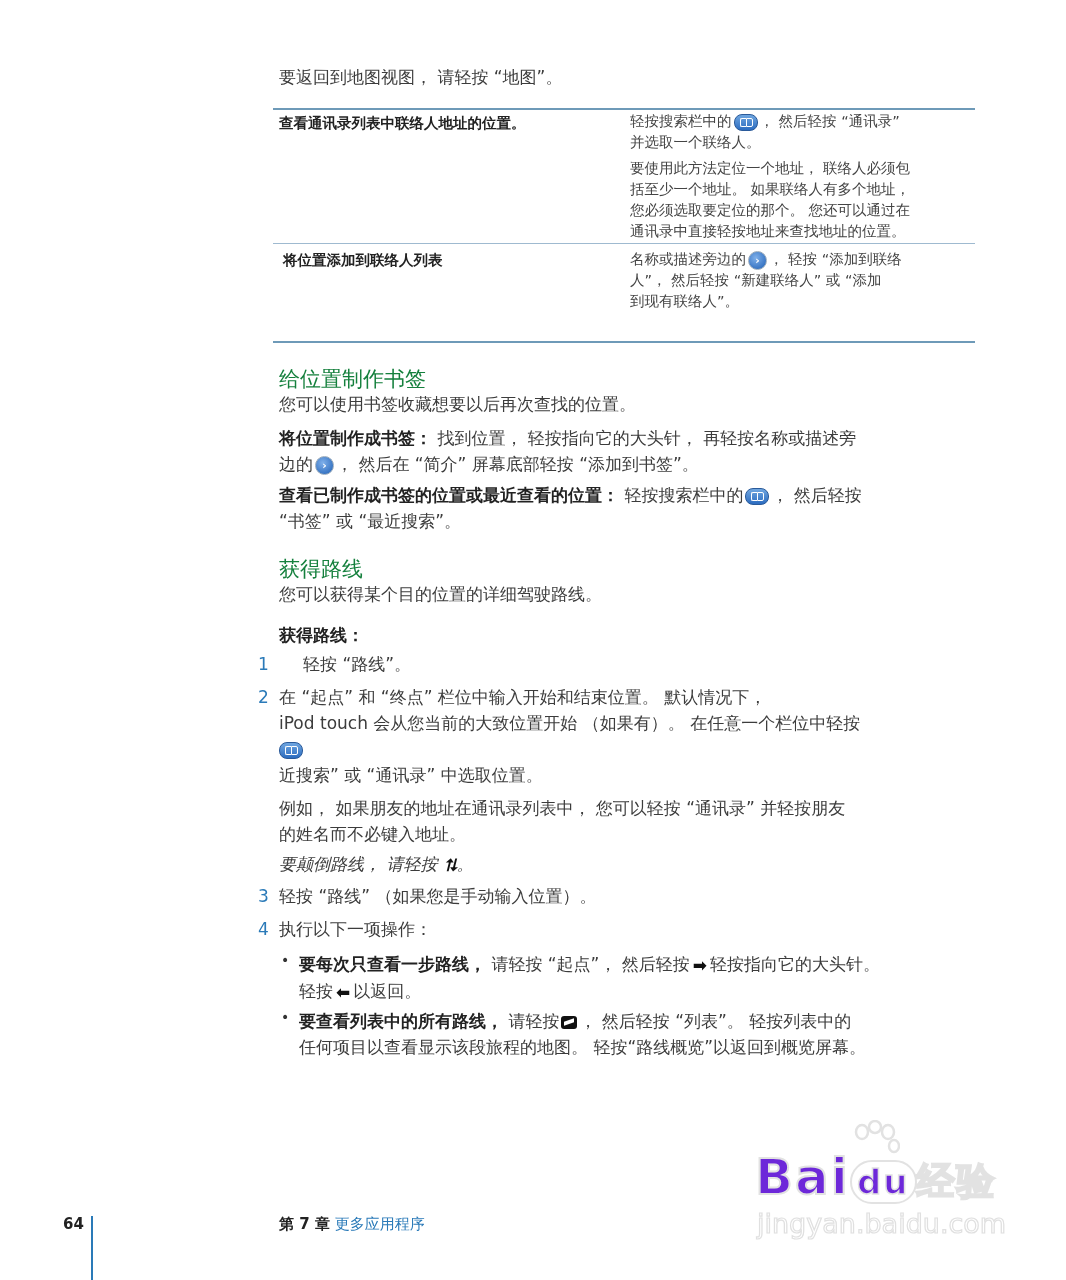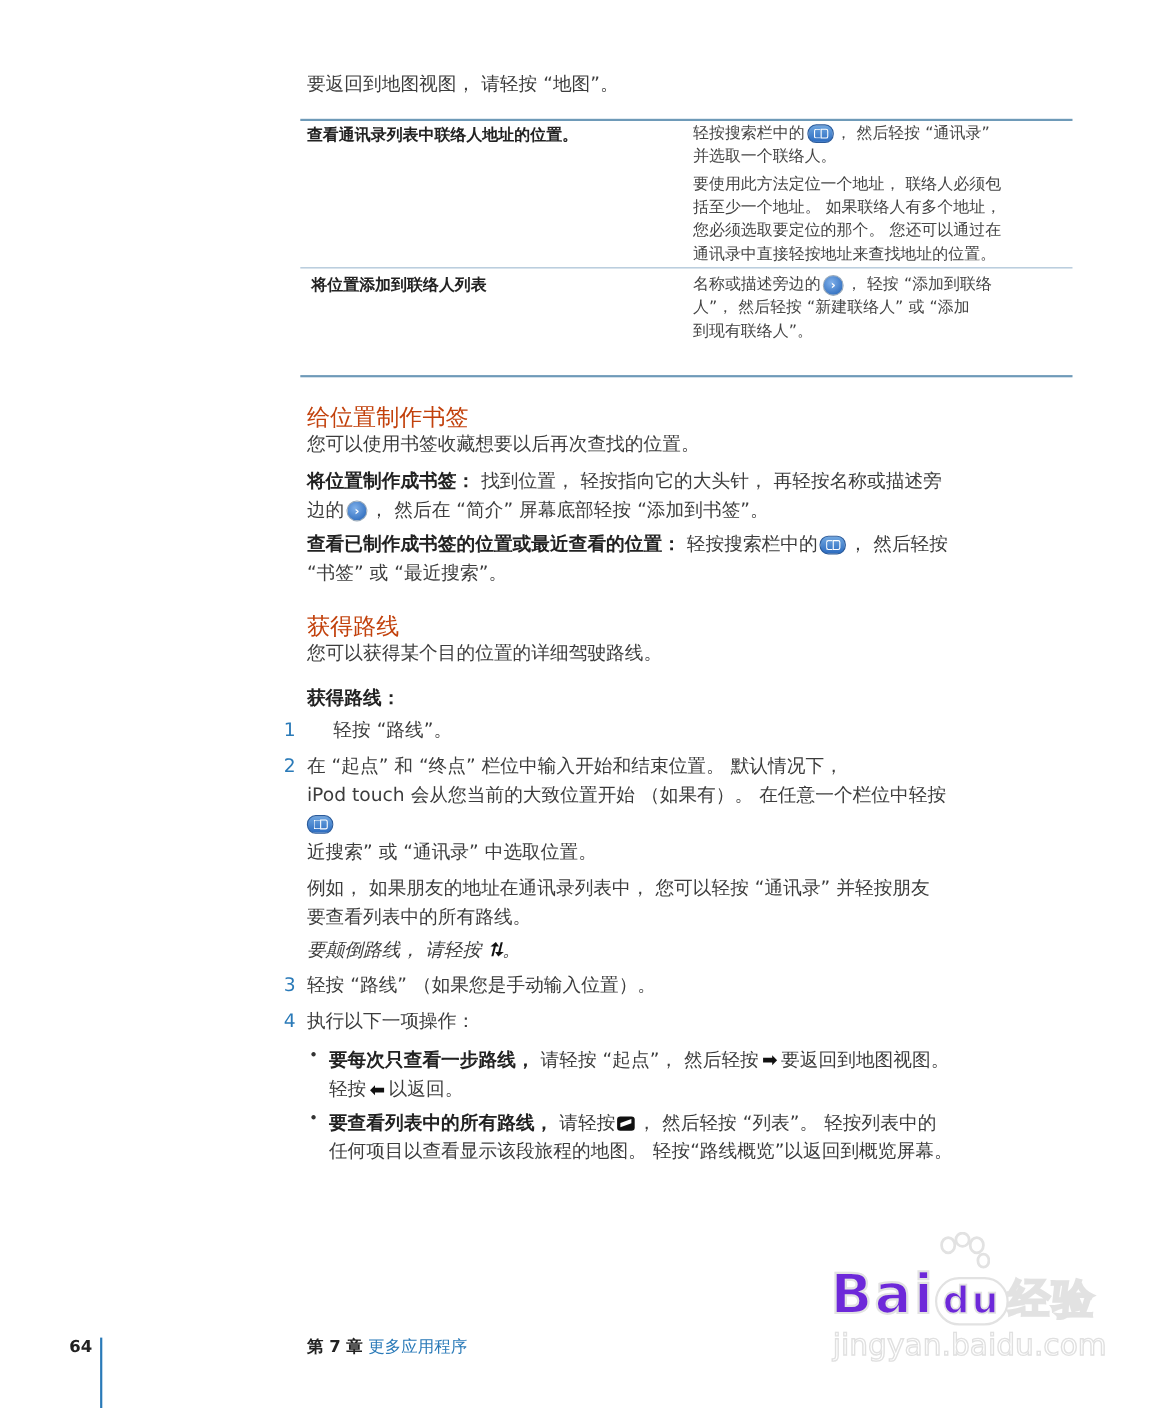--- a/index.html
+++ b/index.html
@@ -2,21 +2,21 @@
 <html><head>
 <meta charset="utf-8">
 <style>
   html, body { margin:0; padding:0; background:#ffffff; }
   body { width:1066px; height:1280px; position:relative; overflow:hidden;
          font-family:"DejaVu Sans","Liberation Sans",sans-serif; color:#3a3a3a; }
   .abs { position:absolute; }
   .body-text { font-size:17px; line-height:26px; color:#3c3c3c; }
   .small-text { font-size:14.5px; line-height:21px; color:#444; }
   .bold { font-weight:bold; color:#222; }
-  .heading { font-size:21px; line-height:26px; color:#c2410c; }
+  .heading { font-size:21px; line-height:26px; color:#15803d; }
   .num { color:#2a7ab8; font-size:17px; }
   .icon-book { display:inline-block; width:22px; height:15px; border-radius:8px;
     background:linear-gradient(#6fa6e0,#2c6cc0); border:1px solid #2a5a9a;
     vertical-align:middle; position:relative; margin:0 2px; }
   .icon-book::before { content:""; position:absolute; left:5px; top:3px; width:5px; height:7px;
     border:1.5px solid #fff; border-right:none; border-radius:2px 0 0 2px; }
   .icon-book::after { content:""; position:absolute; left:11px; top:3px; width:5px; height:7px;
     border:1.5px solid #fff; border-left:1px solid #fff; border-radius:0 2px 2px 0; }
   .icon-chev { display:inline-block; width:17px; height:17px; border-radius:50%;
     background:radial-gradient(circle at 40% 35%,#7fb0ea,#1e5fb5); border:1px solid #9ab;
@@ -90,36 +90,36 @@
 <div class="abs num" style="left:258px; top:684px; line-height:26px;">2</div>
 <div class="abs body-text" style="left:279px; top:684px; width:700px;">
   <div>在 “起点” 和 “终点” 栏位中输入开始和结束位置。 默认情况下，</div>
   <div>iPod touch 会从您当前的大致位置开始 （如果有）。 在任意一个栏位中轻按</div>
   <div><span class="icon-book" style="margin-left:0;"></span></div>
   <div>近搜索” 或 “通讯录” 中选取位置。</div>
 </div>
 
 <div class="abs body-text" style="left:279px; top:795px; width:700px;">
   <div>例如，  如果朋友的地址在通讯录列表中，  您可以轻按 “通讯录” 并轻按朋友</div>
-  <div>要查看列表中的所有路线。</div>
+  <div>的姓名而不必键入地址。</div>
 </div>
 
 <div class="abs body-text" style="left:279px; top:851px;font-style:italic;">
   <span>要颠倒路线，  请轻按 </span><span class="icon-glyph">⮁</span><span>。</span>
 </div>
 
 <div class="abs num" style="left:258px; top:883px; line-height:26px;">3</div>
 <div class="abs body-text" style="left:279px; top:883px;">轻按 “路线” （如果您是手动输入位置）。</div>
 
 <div class="abs num" style="left:258px; top:916px; line-height:26px;">4</div>
 <div class="abs body-text" style="left:279px; top:916px;">执行以下一项操作：</div>
 
 <div class="bullet" style="top:952px;">•</div>
 <div class="abs body-text" style="left:299px; top:951px; width:690px;">
-  <div><span class="bold">要每次只查看一步路线，</span><span> 请轻按 “起点”， 然后轻按</span><span class="icon-glyph" style="margin:0 3px;">➡</span><span>要返回到地图视图。</span></div>
+  <div><span class="bold">要每次只查看一步路线，</span><span> 请轻按 “起点”， 然后轻按</span><span class="icon-glyph" style="margin:0 3px;">➡</span><span>轻按指向它的大头针。</span></div>
   <div><span>轻按</span><span class="icon-glyph" style="margin:0 3px;">⬅</span><span>以返回。</span></div>
 </div>
 
 <div class="bullet" style="top:1009px;">•</div>
 <div class="abs body-text" style="left:299px; top:1008px; width:690px;">
   <div><span class="bold">要查看列表中的所有路线，</span><span>  请轻按</span><span class="icon-list"></span><span>，  然后轻按 “列表”。 轻按列表中的</span></div>
   <div>任何项目以查看显示该段旅程的地图。 轻按“路线概览”以返回到概览屏幕。</div>
 </div>
 
 <div class="watermark">

